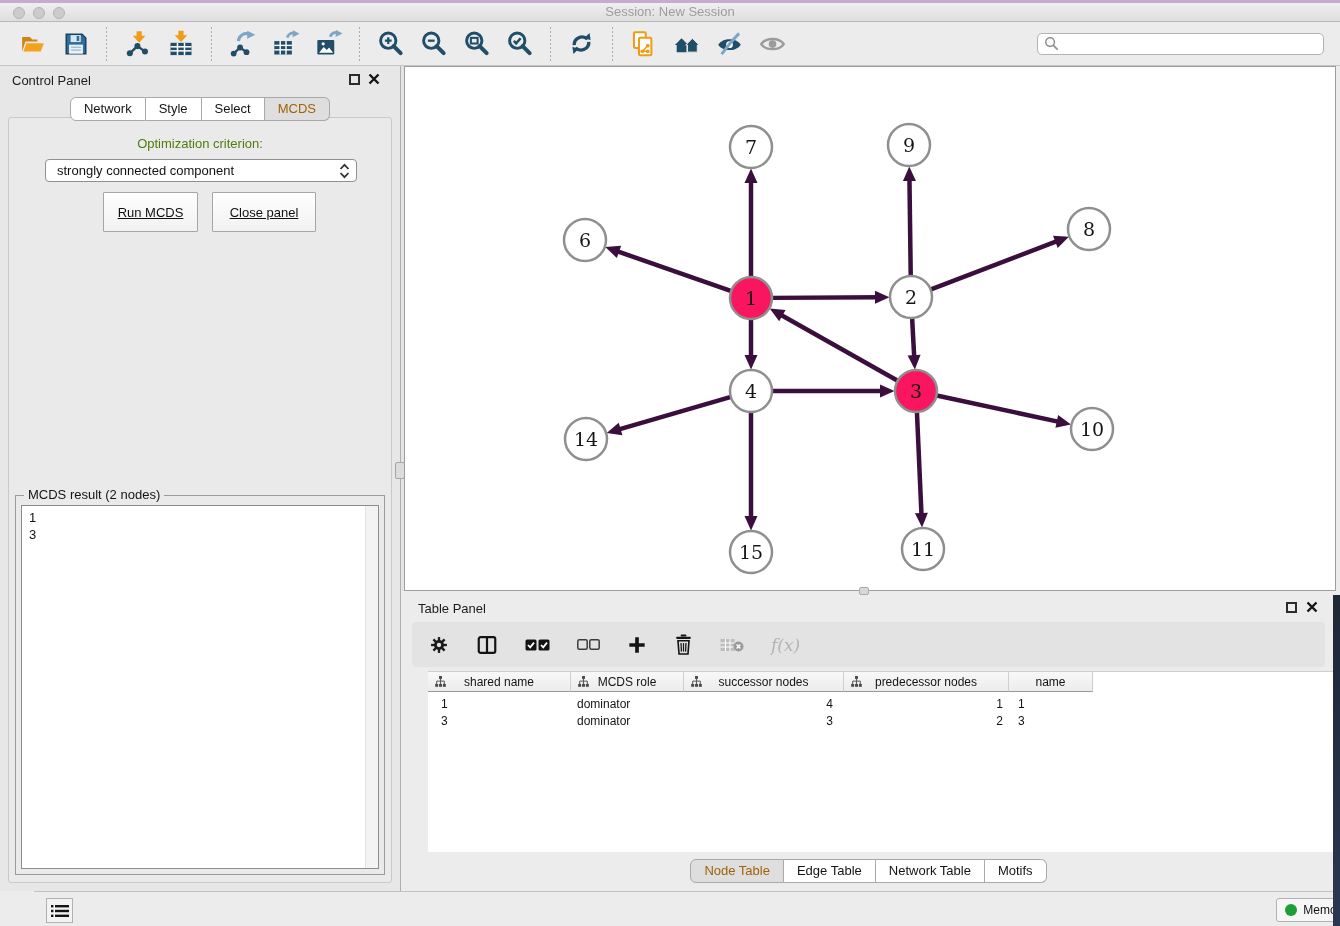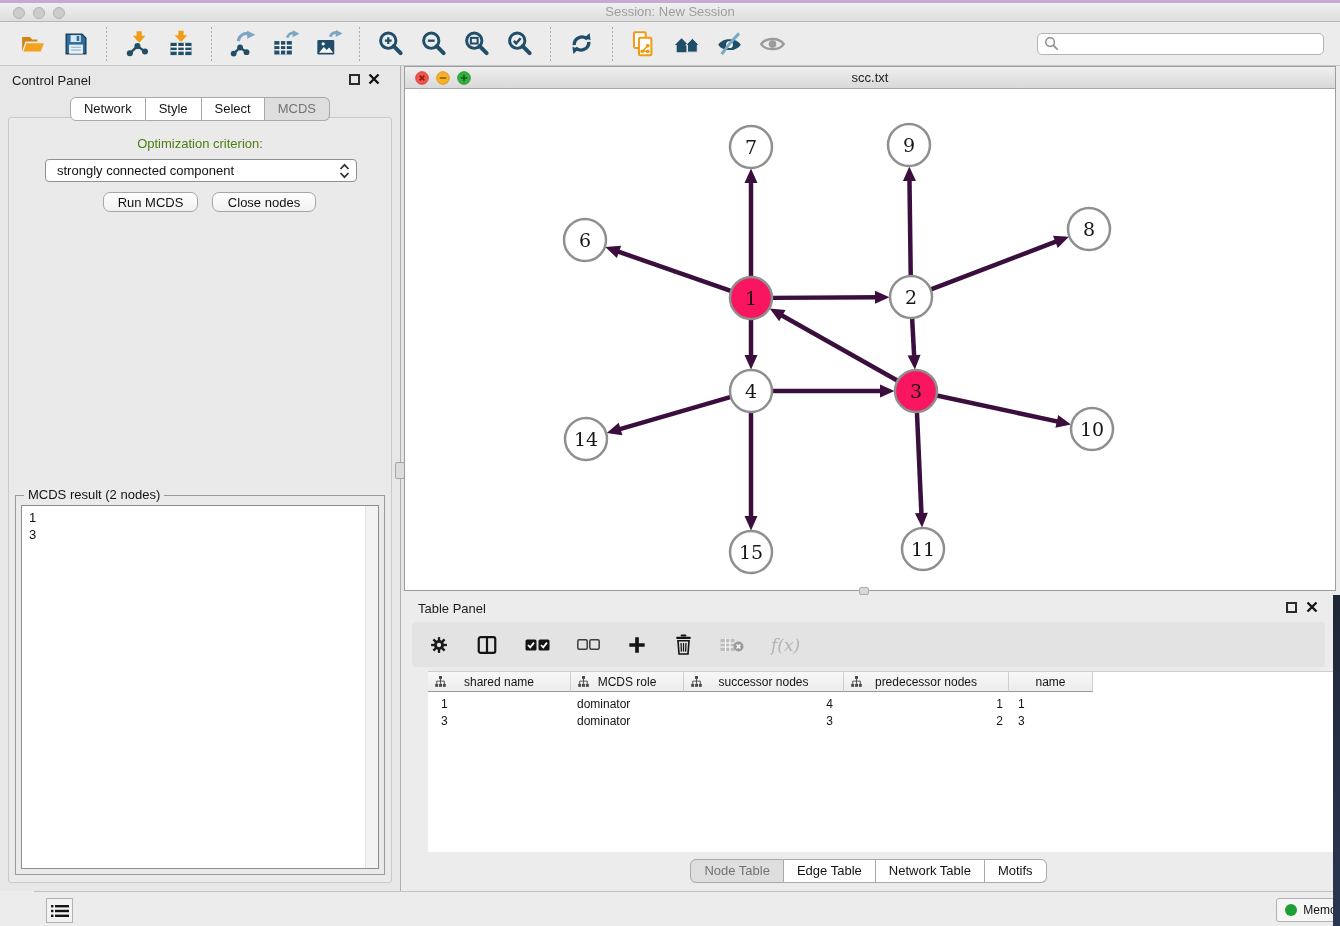--- a/index.html
+++ b/index.html
@@ -38,32 +38,32 @@
   #cp-header { position:absolute; left:0; top:0; width:100%; height:28px;padding-left:32px; }
   #cp-title { position:absolute; left:12px; top:7px; font-size:13px; color:#1c1c1c; }
   .panel-float { position:absolute; top:8px; width:11px; height:11px; border:2px solid #2b2b2b; }
   .panel-close { position:absolute; top:7px; width:12px; height:12px; }
   #cp-tabs { position:absolute; left:0; top:31px; width:100%; display:flex; justify-content:center; z-index:2; }
   .tabgroup { display:inline-flex; }
   .tab { font-size:13px; padding:3px 13px 4px; background:#fff; color:#141414;
     border:1px solid #a9a9a9; border-left:none; }
   .tab:first-child { border-left:1px solid #a9a9a9; border-radius:6px 0 0 6px; }
   .tab:last-child { border-radius:0 6px 6px 0; }
-  .tab.selected { background:#dedede; color:#737373; }
+  .tab.selected { background:#dedede; color:#a16207; }
   #cp-pane { position:absolute; left:8px; top:51px; width:384px; height:766px;
     background:#eaeaea; border:1px solid #c9c9c9; border-radius:3px; }
   #opt-label { position:absolute; left:0; top:18px; width:100%; text-align:center;
     font-size:13px; color:#4d7c0f; }
   #criterion-select { position:absolute; left:36px; top:41px; width:312px; height:23px;
     background:#fff; border:1px solid #909090; border-radius:4px;
     display:flex; align-items:center; padding:0 6px 0 11px; }
   #criterion-select .val { flex:1; font-size:13px; color:#111; }
-  .cp-btn { position:absolute; top:74px; height:20px; background:linear-gradient(#ffffff,#f1f1f1);
-    border:1px solid #a6a6a6; border-radius:7px; font-size:13px; color:#111;
-    display:flex; align-items:center; justify-content:center; font-family:"Liberation Sans",sans-serif; }
+  .cp-btn { position:absolute; top:74px; height:40px; background:linear-gradient(#ffffff,#f1f1f1);
+    border:1px solid #a6a6a6; border-radius:1px; font-size:13px; color:#111;
+    display:flex; align-items:center; justify-content:center; font-family:"Liberation Sans",sans-serif;text-decoration:underline; }
   #run-btn { left:94px; width:95px; }
   #closepanel-btn { left:203px; width:104px; }
   #result-group { position:absolute; left:6px; top:377px; width:370px; height:380px;
     border:1px solid #9a9a9a; }
   #result-legend { position:absolute; left:8px; top:-9px; background:#eaeaea; padding:0 4px;
     font-size:13px; color:#141414; }
   #result-area { position:absolute; left:5px; top:9px; right:5px; bottom:5px;
     background:#fff; border:1px solid #8d8d8d; }
   #result-scroll { position:absolute; right:0; top:0; bottom:0; width:13px;
     background:#f3f3f3; border-left:1px solid #e2e2e2; }
@@ -299,53 +299,38 @@
   <div id="cp-pane">
     <div id="opt-label">Optimization criterion:</div>
     <div id="criterion-select">
       <div class="val">strongly connected component</div>
       <svg width="11" height="16" viewBox="0 0 11 16">
         <path d="M1.5 6L5.5 1.8 9.5 6" fill="none" stroke="#333" stroke-width="1.8"></path>
         <path d="M1.5 10l4 4.2 4-4.2" fill="none" stroke="#333" stroke-width="1.8"></path>
       </svg>
     </div>
     <button id="run-btn" class="cp-btn">Run MCDS</button>
-    <button id="closepanel-btn" class="cp-btn">Close nodes</button>
+    <button id="closepanel-btn" class="cp-btn">Close panel</button>
     <div id="result-group">
       <div id="result-legend">MCDS result (2 nodes)</div>
       <div id="result-area">
         <div class="lines">
           <div class="result-line">1</div>
           <div class="result-line">3</div>
         </div>
         <div id="result-scroll"></div>
       </div>
     </div>
   </div>
 </div>
 
 <div id="vsplit"></div>
 <div id="vsplit-handle"></div>
 
 <div id="network-window">
-  <div id="nw-titlebar">
-    <div id="nw-title">scc.txt</div>
-    <svg class="tl" viewBox="0 0 14 14">
-      <circle cx="7" cy="7" r="6.3" fill="#f2544c" stroke="#d3453e"></circle>
-      <path d="M4.6 4.6l4.8 4.8M9.4 4.6L4.6 9.4" stroke="#8c1d16" stroke-width="1.6"></path>
-    </svg>
-    <svg class="tl" viewBox="0 0 14 14">
-      <circle cx="7" cy="7" r="6.3" fill="#f7b128" stroke="#dd9b1c"></circle>
-      <path d="M3.8 7h6.4" stroke="#95600d" stroke-width="1.7"></path>
-    </svg>
-    <svg class="tl" viewBox="0 0 14 14">
-      <circle cx="7" cy="7" r="6.3" fill="#33b13f" stroke="#28962f"></circle>
-      <path d="M7 3.8v6.4M3.8 7h6.4" stroke="#1a5c20" stroke-width="1.7"></path>
-    </svg>
-  </div>
   <div id="nw-canvas">
     <svg id="graph-svg" width="928" height="501">
         <line x1="346" y1="189" x2="346" y2="88" stroke="#3a0f3d" stroke-width="4.5"></line>
         <polygon points="346,79.5 352.5,94 339.5,94" fill="#3a0f3d"></polygon>
         <line x1="327.1192891575921" y1="202.40312512735147" x2="208.3210662636118" y2="160.8953123089728" stroke="#3a0f3d" stroke-width="4.5"></line>
         <polygon points="200.29676415558848,158.09164048809717 216.12926384994495,156.7381437469848 211.8412951827234,169.01060579454992" fill="#3a0f3d"></polygon>
         <line x1="365.9996093864437" y1="208.87500244133471" x2="476.0005859203344" y2="208.1874963379979" stroke="#3a0f3d" stroke-width="4.5"></line>
         <polygon points="484.500419909573,208.13437237556516 470.0413273109675,214.7248686561917 469.96007889783505,201.72512255500328" fill="#3a0f3d"></polygon>
         <line x1="346" y1="229" x2="346" y2="272" stroke="#3a0f3d" stroke-width="4.5"></line>
         <polygon points="346,280.5 339.5,266 352.5,266" fill="#3a0f3d"></polygon>

